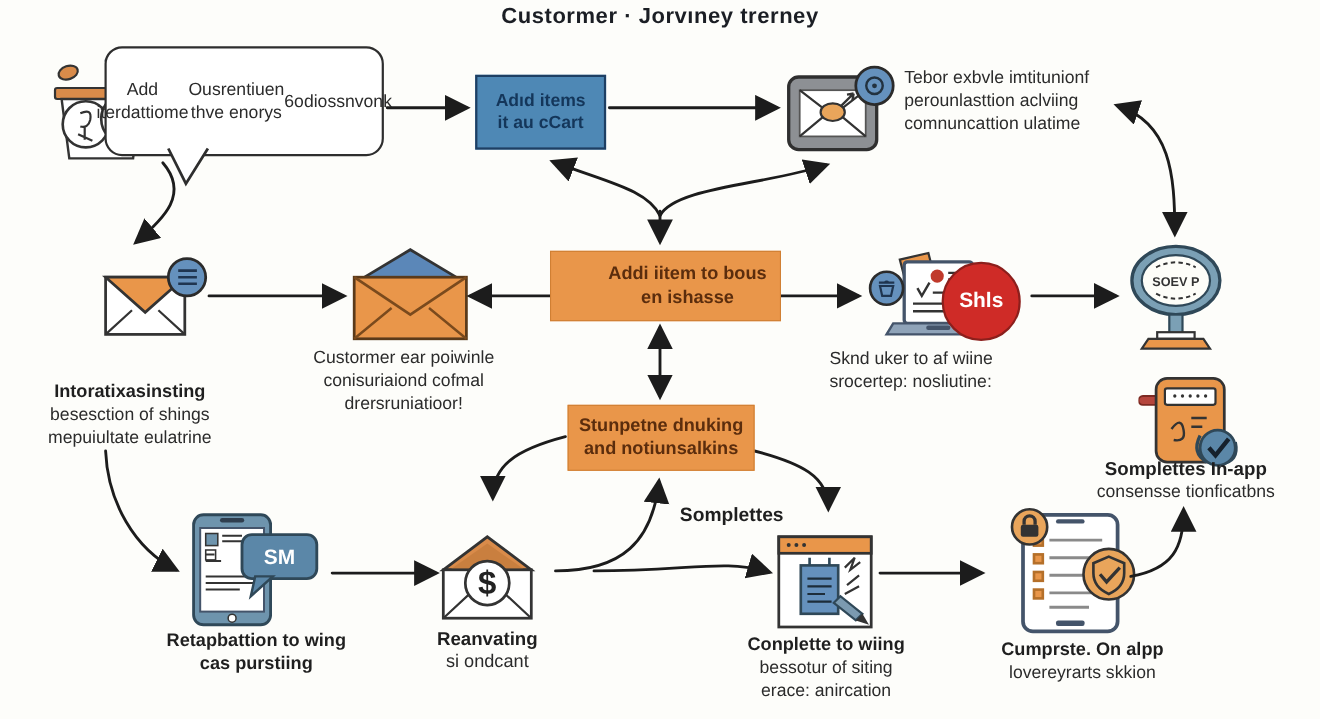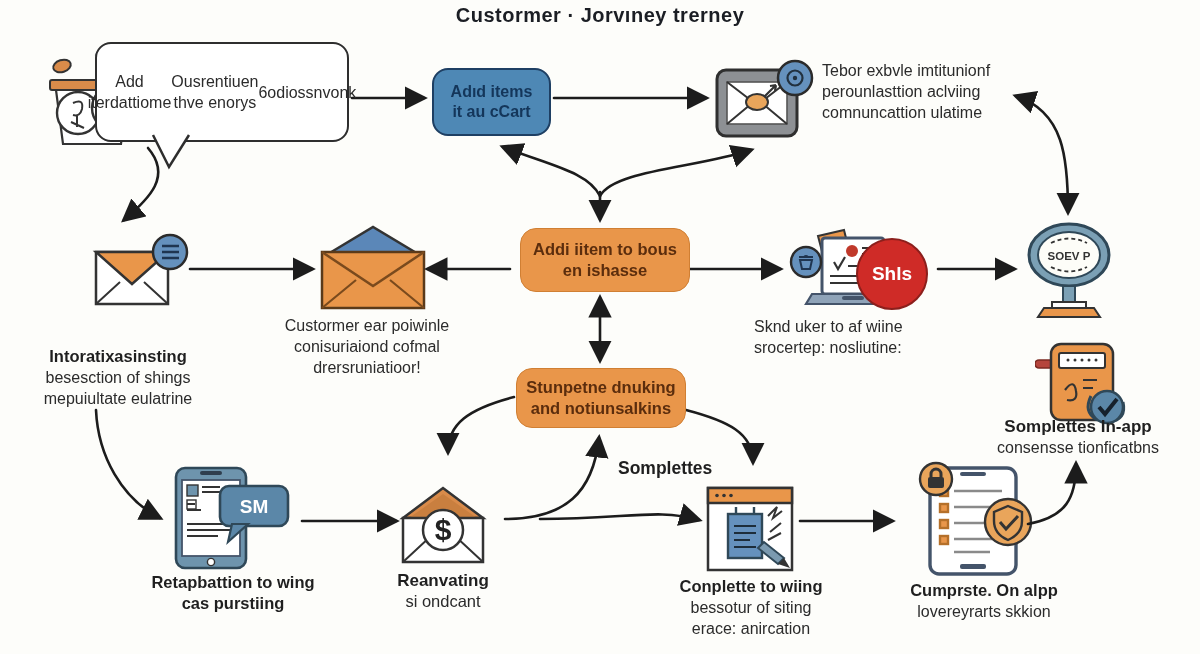--- a/index.html
+++ b/index.html
@@ -13,33 +13,33 @@
     left:0;top:4px;width:1200px;text-align:center;
     font-size:20px;font-weight:bold;color:#1b1e24;letter-spacing:.5px;
   }
   .bubble{
     left:95px;top:42px;width:250px;height:96px;background:#fff;
     border:2.5px solid #2e2e2e;border-radius:16px;
     display:flex;flex-direction:row;justify-content:center;align-items:center;
     text-align:center;font-size:16px;line-height:21px;z-index:3;
   }
   .flow-box{
-    border-radius:16px;display:flex;flex-direction:column;justify-content:center;
+    border-radius:0;display:flex;flex-direction:column;justify-content:center;
     align-items:center;font-weight:bold;z-index:2;
   }
   .blue-box{
     left:432px;top:68px;width:115px;height:64px;font-size:16px;line-height:20px;
     background:var(--blue-box,#4e88b5);border:2.5px solid var(--blue-box-border,#1e3f63);
     color:var(--blue-box-text,#14365a);
   }
   .orange-box{
     background:var(--orange-box,#e9964a);border:1.5px solid #d07f33;
     color:var(--orange-box-text,#5b2d0d);font-size:16.5px;line-height:21px;
   }
-  #box-add-item{left:520px;top:228px;width:168px;height:62px;}
+  #box-add-item{left:500px;top:228px;width:168px;height:62px;padding-left:40px;}
   #box-nudge{left:516px;top:368px;width:168px;height:58px;}
   .caption{font-size:16px;line-height:21px;text-align:center;}
   .caption .b{font-weight:bold;font-size:16.5px;color:#1f1f1f;}
   .caption.left{text-align:left;}
   #red-badge{
     left:856px;top:238px;width:68px;height:68px;border-radius:50%;
     background:var(--red-badge,#cf2b27);border:2.5px solid #8c1f1c;
     display:flex;align-items:center;justify-content:center;
     color:#fff;font-weight:bold;font-size:19px;z-index:2;
   }

